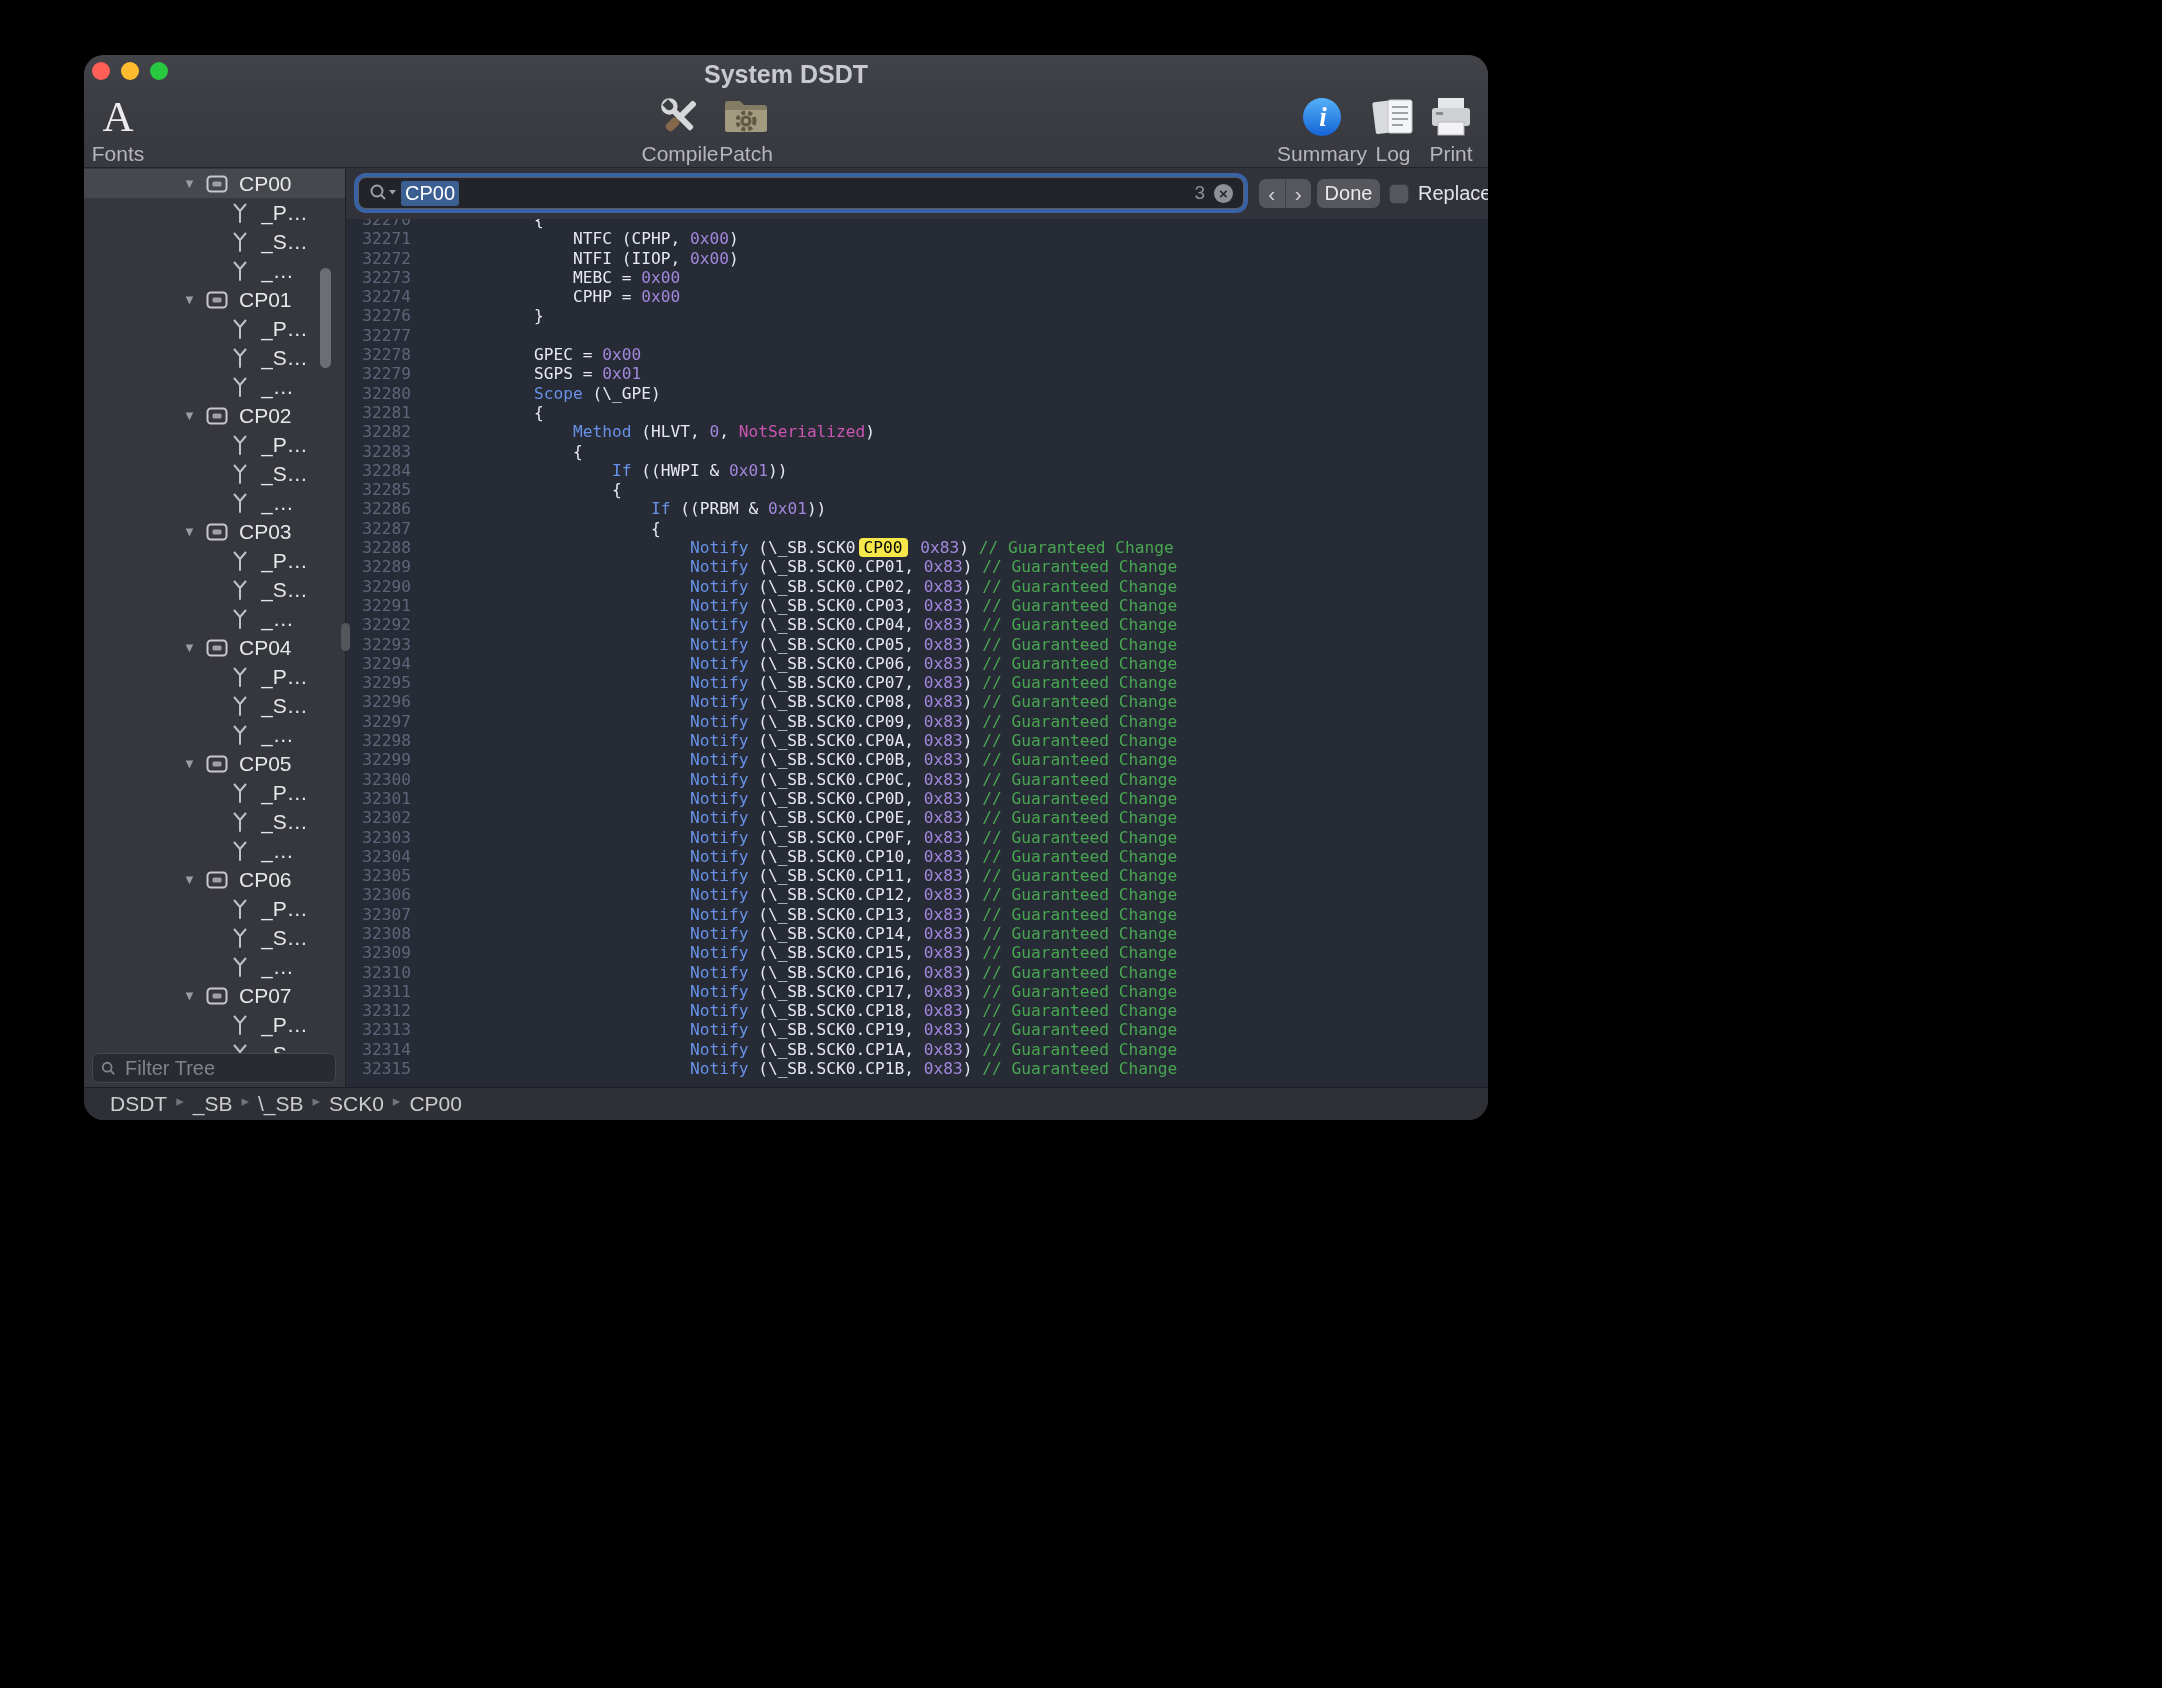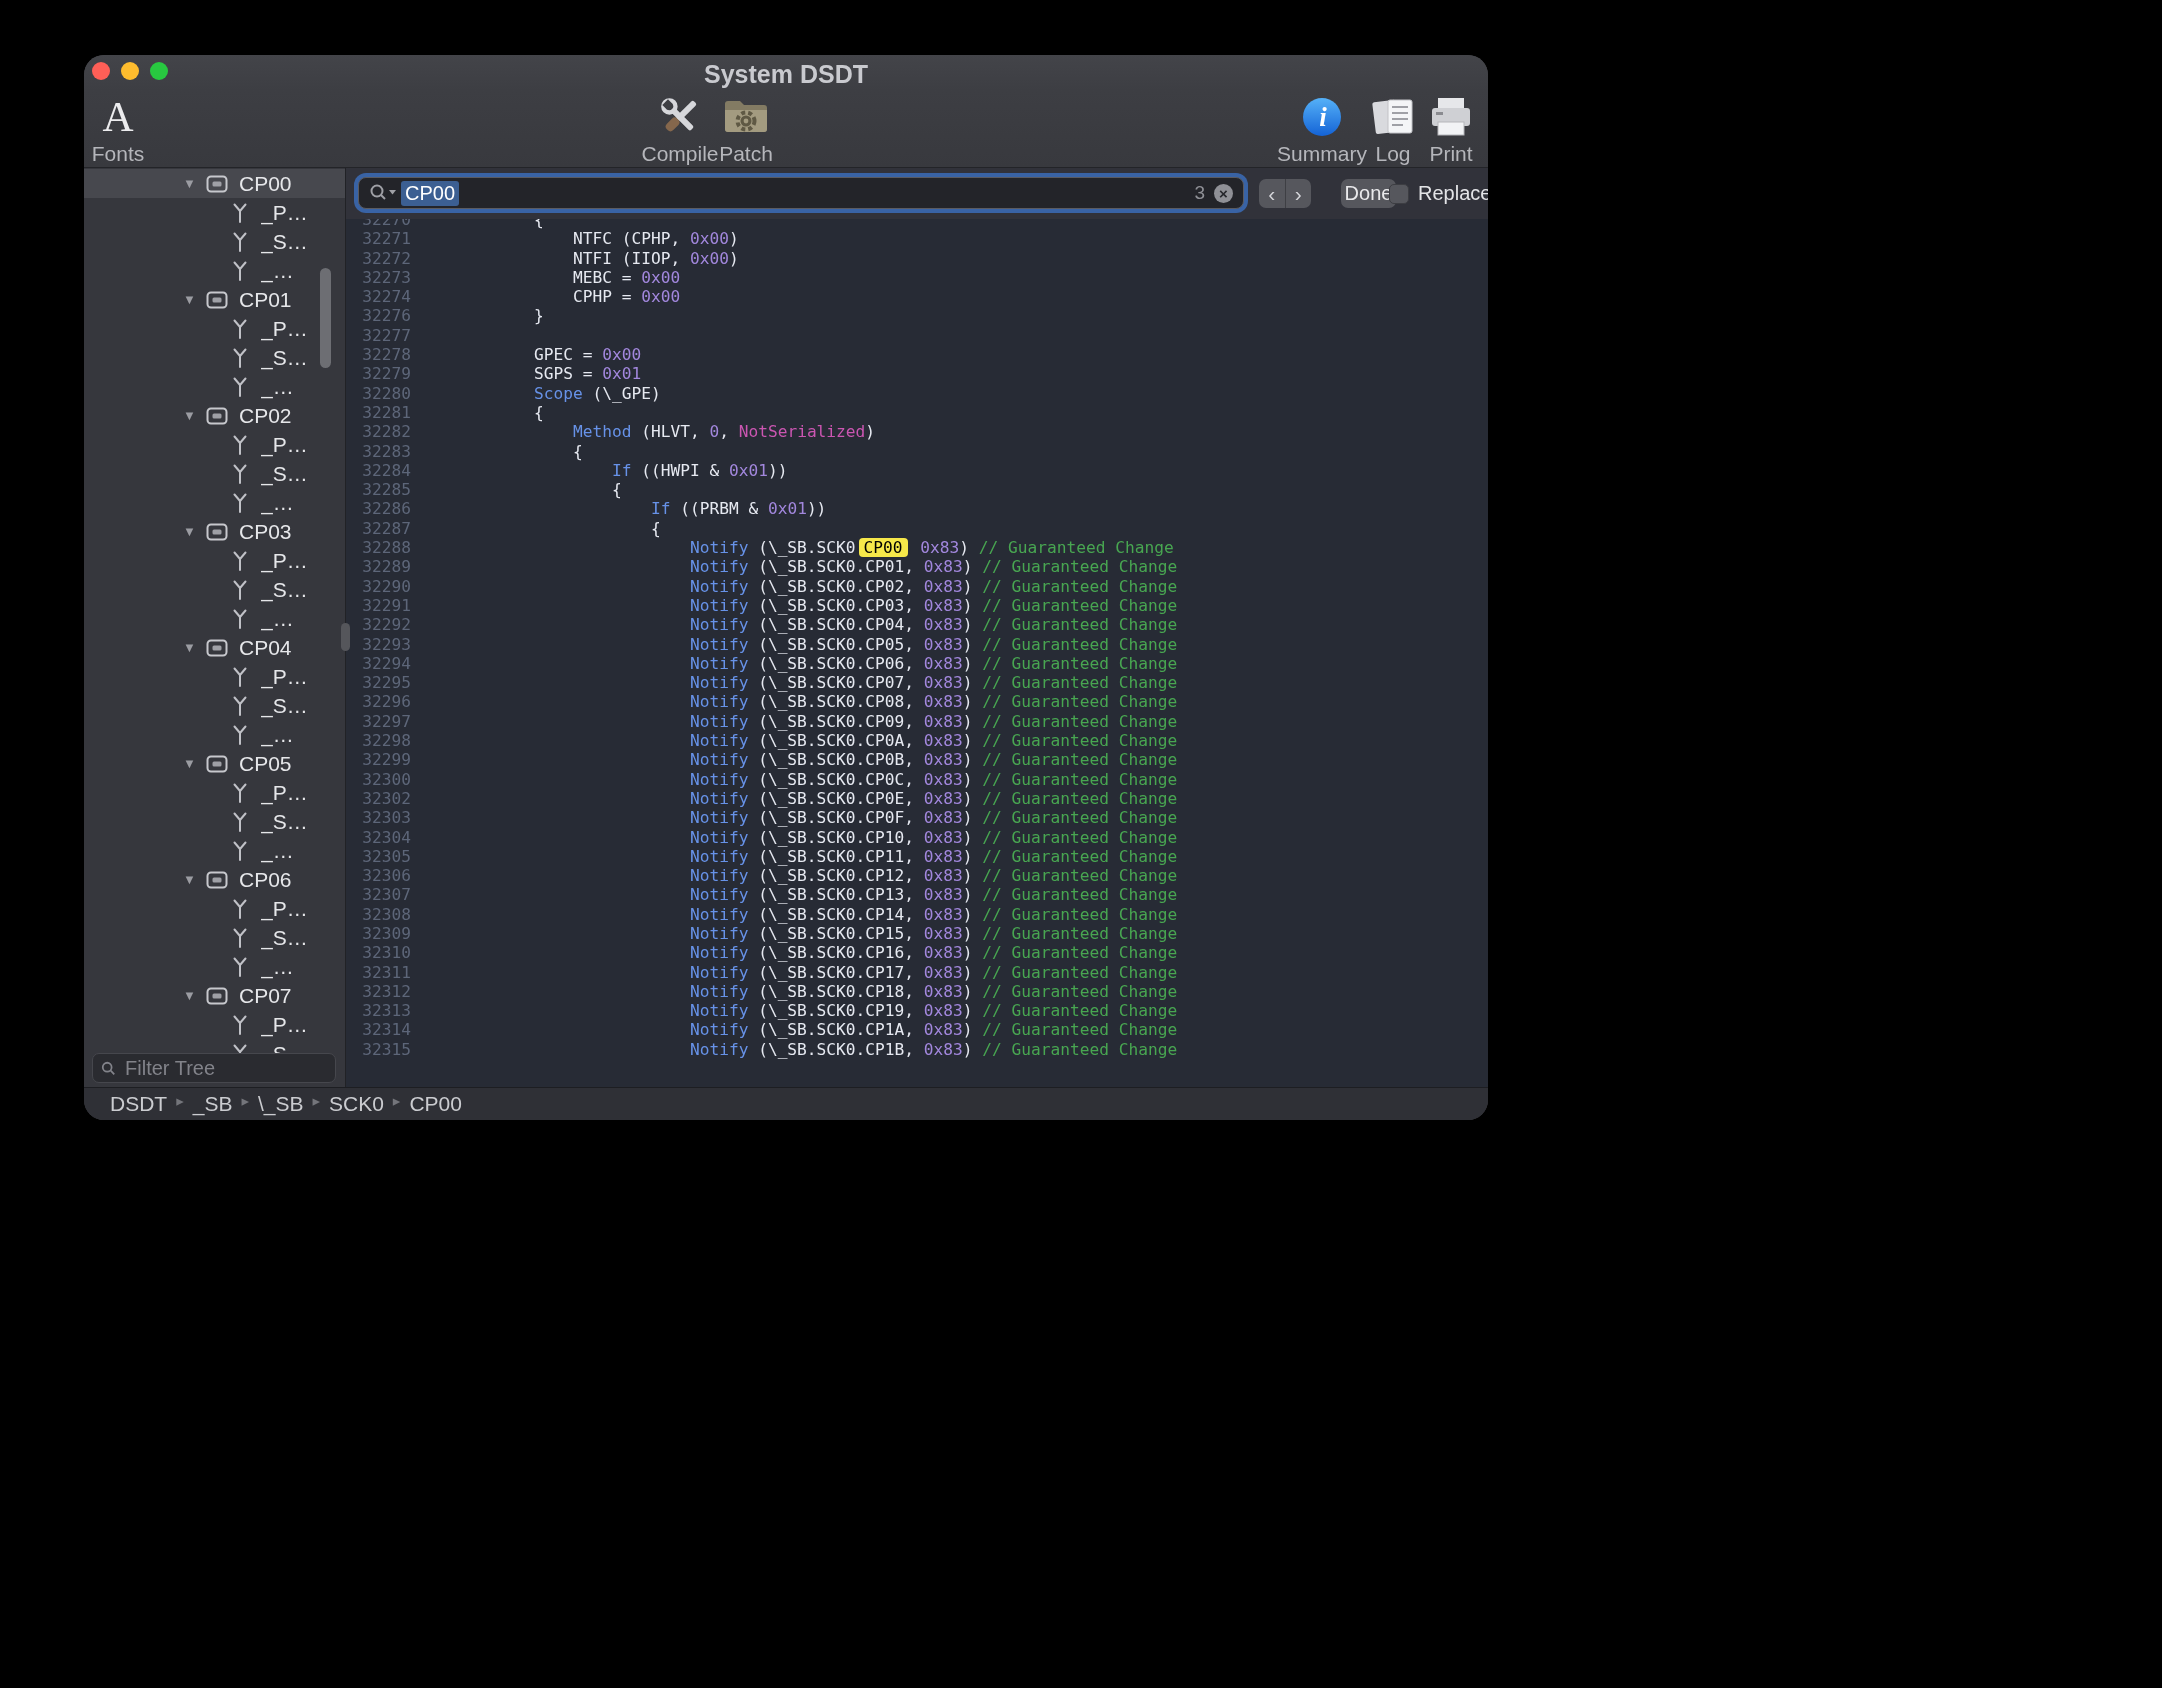--- a/index.html
+++ b/index.html
@@ -40,22 +40,22 @@
   .search-field{position:absolute;left:12px;top:9px;width:886px;height:32px;box-sizing:border-box;border-radius:8px;
                 background:#232429;border:1px solid #5a5b61;box-shadow:0 0 0 4px rgba(62,126,222,.65);
                 display:flex;align-items:center;padding:0 10px;}
   .search-query{font-size:20px;color:#fff;background:#3c5f92;border-radius:3px;padding:1px 4px;margin-left:4px;}
   .match-count{margin-left:auto;font-size:19px;color:#8f9096;}
   .clear-btn{width:19px;height:19px;border-radius:50%;background:#8f9096;color:#26272c;display:flex;align-items:center;justify-content:center;
              font-size:15px;font-weight:bold;margin-left:9px;line-height:1;}
   .segmented{position:absolute;left:913px;top:11px;width:52px;height:29px;border-radius:7px;background:#56575d;display:flex;overflow:hidden;}
   .seg-btn{flex:1;display:flex;align-items:center;justify-content:center;color:#d5d6da;font-size:21px;line-height:1;}
   .seg-btn:first-child{border-right:1px solid #3e3f44;}
-  .done-btn{position:absolute;left:971px;top:11px;width:55px;height:29px;border-radius:7px;background:#56575d;color:#e9e9eb;
-            font-size:20px;display:flex;align-items:center;justify-content:center;margin-left:24px;}
+  .done-btn{position:absolute;left:971px;top:11px;width:63px;height:29px;border-radius:7px;background:#56575d;color:#e9e9eb;
+            font-size:20px;display:flex;align-items:center;justify-content:center;}
   .replace-wrap{position:absolute;left:1043px;top:11px;height:29px;display:flex;align-items:center;}
   .checkbox{width:20px;height:20px;border-radius:5px;background:#56575d;border:1px solid #3c3d42;box-sizing:border-box;}
   .replace-label{font-size:20px;color:#e3e4e7;margin-left:9px;}
   
   .editor{flex:1;overflow:hidden;background:#272b35;font-family:"DejaVu Sans Mono","Liberation Mono",monospace;font-size:16.2px;}
   .editor-inner{margin-top:-9px;}
   .code-line{display:flex;height:19.3px;line-height:19.3px;white-space:pre;}
   .lineno{flex:none;width:65px;text-align:right;color:#5d6679;}
   .code-text{margin-left:45px;}
   .tok-p{color:#e6e9f1;}
@@ -490,20 +490,21 @@
             <div class="code-line"><span class="lineno">32291</span><span class="code-text"><span class="tok-p">                        </span><span class="tok-k">Notify</span><span class="tok-p"> (\_SB.SCK0.CP03, </span><span class="tok-n">0x83</span><span class="tok-p">) </span><span class="tok-c">// Guaranteed Change</span></span></div>
             <div class="code-line"><span class="lineno">32292</span><span class="code-text"><span class="tok-p">                        </span><span class="tok-k">Notify</span><span class="tok-p"> (\_SB.SCK0.CP04, </span><span class="tok-n">0x83</span><span class="tok-p">) </span><span class="tok-c">// Guaranteed Change</span></span></div>
             <div class="code-line"><span class="lineno">32293</span><span class="code-text"><span class="tok-p">                        </span><span class="tok-k">Notify</span><span class="tok-p"> (\_SB.SCK0.CP05, </span><span class="tok-n">0x83</span><span class="tok-p">) </span><span class="tok-c">// Guaranteed Change</span></span></div>
             <div class="code-line"><span class="lineno">32294</span><span class="code-text"><span class="tok-p">                        </span><span class="tok-k">Notify</span><span class="tok-p"> (\_SB.SCK0.CP06, </span><span class="tok-n">0x83</span><span class="tok-p">) </span><span class="tok-c">// Guaranteed Change</span></span></div>
             <div class="code-line"><span class="lineno">32295</span><span class="code-text"><span class="tok-p">                        </span><span class="tok-k">Notify</span><span class="tok-p"> (\_SB.SCK0.CP07, </span><span class="tok-n">0x83</span><span class="tok-p">) </span><span class="tok-c">// Guaranteed Change</span></span></div>
             <div class="code-line"><span class="lineno">32296</span><span class="code-text"><span class="tok-p">                        </span><span class="tok-k">Notify</span><span class="tok-p"> (\_SB.SCK0.CP08, </span><span class="tok-n">0x83</span><span class="tok-p">) </span><span class="tok-c">// Guaranteed Change</span></span></div>
             <div class="code-line"><span class="lineno">32297</span><span class="code-text"><span class="tok-p">                        </span><span class="tok-k">Notify</span><span class="tok-p"> (\_SB.SCK0.CP09, </span><span class="tok-n">0x83</span><span class="tok-p">) </span><span class="tok-c">// Guaranteed Change</span></span></div>
             <div class="code-line"><span class="lineno">32298</span><span class="code-text"><span class="tok-p">                        </span><span class="tok-k">Notify</span><span class="tok-p"> (\_SB.SCK0.CP0A, </span><span class="tok-n">0x83</span><span class="tok-p">) </span><span class="tok-c">// Guaranteed Change</span></span></div>
             <div class="code-line"><span class="lineno">32299</span><span class="code-text"><span class="tok-p">                        </span><span class="tok-k">Notify</span><span class="tok-p"> (\_SB.SCK0.CP0B, </span><span class="tok-n">0x83</span><span class="tok-p">) </span><span class="tok-c">// Guaranteed Change</span></span></div>
             <div class="code-line"><span class="lineno">32300</span><span class="code-text"><span class="tok-p">                        </span><span class="tok-k">Notify</span><span class="tok-p"> (\_SB.SCK0.CP0C, </span><span class="tok-n">0x83</span><span class="tok-p">) </span><span class="tok-c">// Guaranteed Change</span></span></div>
+            <div class="code-line"><span class="lineno">32301</span><span class="code-text"><span class="tok-p">                        </span><span class="tok-k">Notify</span><span class="tok-p"> (\_SB.SCK0.CP0D, </span><span class="tok-n">0x83</span><span class="tok-p">) </span><span class="tok-c">// Guaranteed Change</span></span></div>
             <div class="code-line"><span class="lineno">32302</span><span class="code-text"><span class="tok-p">                        </span><span class="tok-k">Notify</span><span class="tok-p"> (\_SB.SCK0.CP0E, </span><span class="tok-n">0x83</span><span class="tok-p">) </span><span class="tok-c">// Guaranteed Change</span></span></div>
             <div class="code-line"><span class="lineno">32303</span><span class="code-text"><span class="tok-p">                        </span><span class="tok-k">Notify</span><span class="tok-p"> (\_SB.SCK0.CP0F, </span><span class="tok-n">0x83</span><span class="tok-p">) </span><span class="tok-c">// Guaranteed Change</span></span></div>
             <div class="code-line"><span class="lineno">32304</span><span class="code-text"><span class="tok-p">                        </span><span class="tok-k">Notify</span><span class="tok-p"> (\_SB.SCK0.CP10, </span><span class="tok-n">0x83</span><span class="tok-p">) </span><span class="tok-c">// Guaranteed Change</span></span></div>
             <div class="code-line"><span class="lineno">32305</span><span class="code-text"><span class="tok-p">                        </span><span class="tok-k">Notify</span><span class="tok-p"> (\_SB.SCK0.CP11, </span><span class="tok-n">0x83</span><span class="tok-p">) </span><span class="tok-c">// Guaranteed Change</span></span></div>
             <div class="code-line"><span class="lineno">32306</span><span class="code-text"><span class="tok-p">                        </span><span class="tok-k">Notify</span><span class="tok-p"> (\_SB.SCK0.CP12, </span><span class="tok-n">0x83</span><span class="tok-p">) </span><span class="tok-c">// Guaranteed Change</span></span></div>
             <div class="code-line"><span class="lineno">32307</span><span class="code-text"><span class="tok-p">                        </span><span class="tok-k">Notify</span><span class="tok-p"> (\_SB.SCK0.CP13, </span><span class="tok-n">0x83</span><span class="tok-p">) </span><span class="tok-c">// Guaranteed Change</span></span></div>
             <div class="code-line"><span class="lineno">32308</span><span class="code-text"><span class="tok-p">                        </span><span class="tok-k">Notify</span><span class="tok-p"> (\_SB.SCK0.CP14, </span><span class="tok-n">0x83</span><span class="tok-p">) </span><span class="tok-c">// Guaranteed Change</span></span></div>
             <div class="code-line"><span class="lineno">32309</span><span class="code-text"><span class="tok-p">                        </span><span class="tok-k">Notify</span><span class="tok-p"> (\_SB.SCK0.CP15, </span><span class="tok-n">0x83</span><span class="tok-p">) </span><span class="tok-c">// Guaranteed Change</span></span></div>
             <div class="code-line"><span class="lineno">32310</span><span class="code-text"><span class="tok-p">                        </span><span class="tok-k">Notify</span><span class="tok-p"> (\_SB.SCK0.CP16, </span><span class="tok-n">0x83</span><span class="tok-p">) </span><span class="tok-c">// Guaranteed Change</span></span></div>
             <div class="code-line"><span class="lineno">32311</span><span class="code-text"><span class="tok-p">                        </span><span class="tok-k">Notify</span><span class="tok-p"> (\_SB.SCK0.CP17, </span><span class="tok-n">0x83</span><span class="tok-p">) </span><span class="tok-c">// Guaranteed Change</span></span></div>

